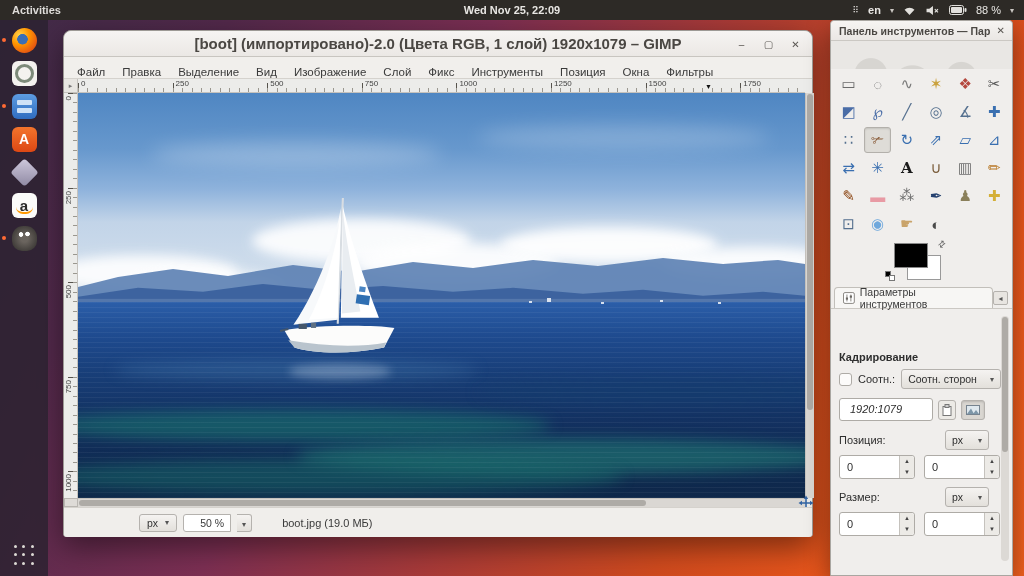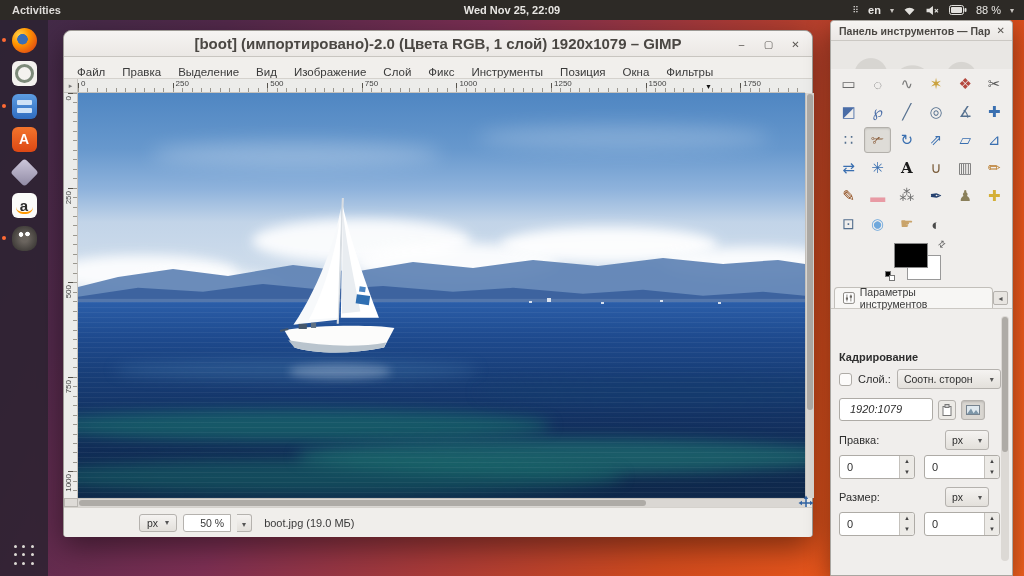--- a/index.html
+++ b/index.html
@@ -347,21 +347,21 @@
     <path d="M8 3.5 v9 M3.5 8 h9" stroke="#3465a4" stroke-width="1.6"></path>
   </svg>
 
   <div id="g-statusbar" class="abs">
     <span class="unitbtn">
       <span>px</span>
         <span class="caret" style="color:#555;">▾</span>
     </span>
     <span id="zoom-field">50 %</span>
     <span id="zoom-caret"><span class="caret" style="color:#555;">▾</span></span>
-    <span style="margin-left:6px;">boot.jpg (19.0 МБ)</span>
+    <span style="margin-left:24px;">boot.jpg (19.0 МБ)</span>
   </div>
 </div>
 
 <div id="right-panel" class="abs">
   <div id="p-titlebar" class="abs">
     <span id="p-title">Панель инструментов — Параме…</span>
     <span id="p-close">✕</span>
   </div>
   <div id="wilber" class="abs"></div>
   <div id="tool-grid" class="abs">
@@ -490,21 +490,21 @@
       <span>Параметры инструментов</span>
     </span>
     <span id="tab-corner-btn">◂</span>
   </div>
 
   <div id="options" class="abs">
     <div id="opt-header">Кадрирование</div>
 
     <div id="fix-row">
       <span class="cb"></span>
-      <span>Слой.:</span>
+      <span>Соотн.:</span>
       <span class="dropdown" id="fix-dropdown">
         <span>Соотн. сторон</span>
           <span class="caret" style="color:#555;">▾</span>
       </span>
     </div>
 
     <div id="ratio-row">
       <span id="ratio-input">1920:1079</span>
       <span class="sq-btn">
         <svg width="10" height="12" viewBox="0 0 10 12">
@@ -514,21 +514,21 @@
         </span>
       <span class="sq-btn pressed">
         <svg width="14" height="10" viewBox="0 0 14 10">
             <rect x="0.5" y="0.5" width="13" height="9" fill="#dfe8ee" stroke="#76838f"></rect>
         <path d="M1 9 L5 3.5 8 9 Z M7 9 L10 5 13 9 Z" fill="#7d96a8"></path>
           </svg>
         </span>
     </div>
 
     <div class="label-row">
-      <span>Правка:</span>
+      <span>Позиция:</span>
       <span class="dropdown">
         <span>px</span>
           <span class="caret" style="color:#555;">▾</span>
       </span>
     </div>
     <div class="spin-row">
       <span class="spin">
         <span class="val">0</span>
         <span class="btns">
             <span>▲</span>

